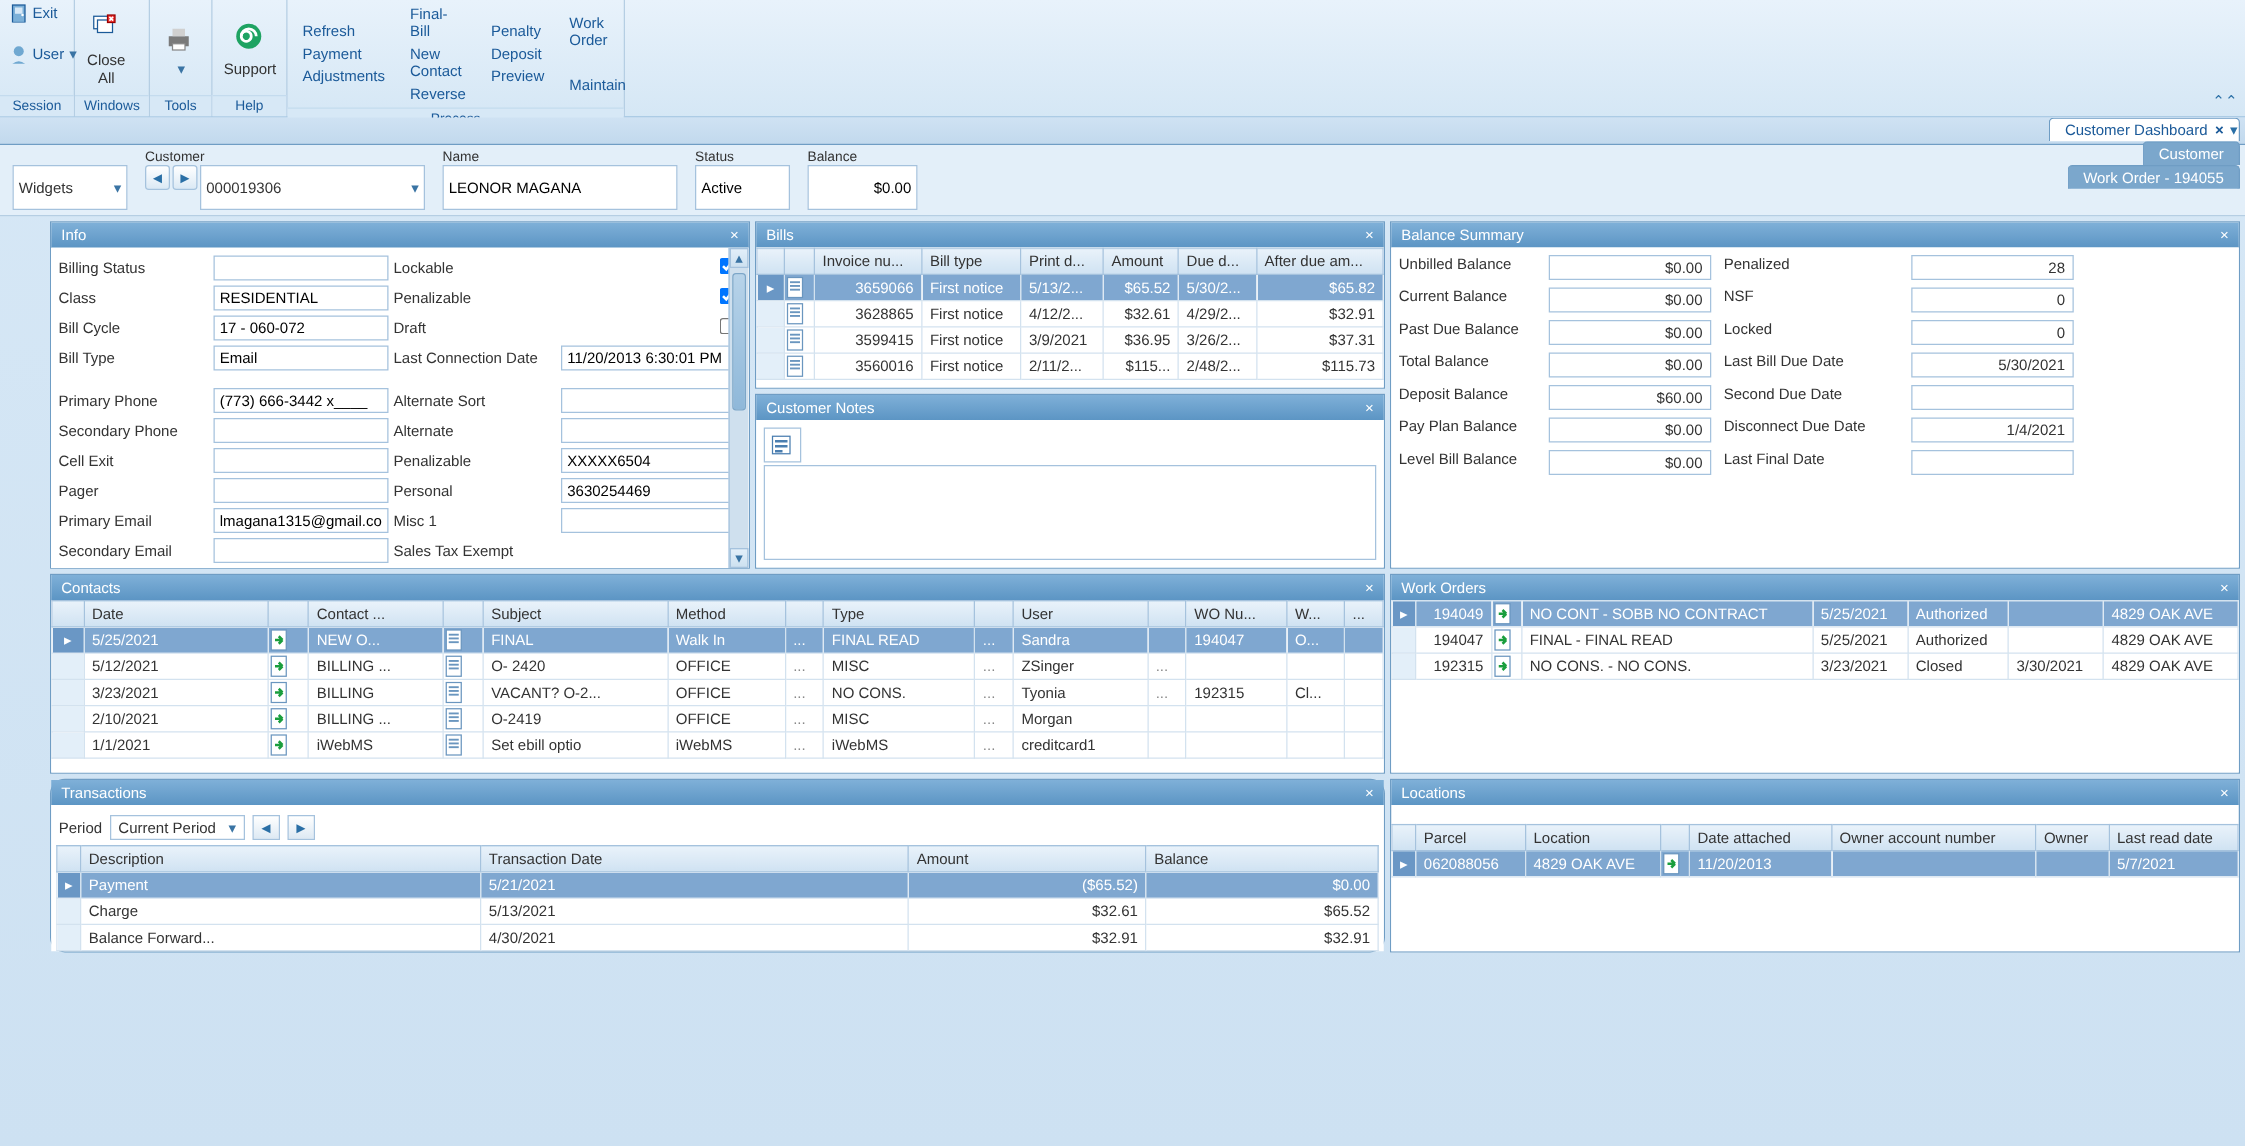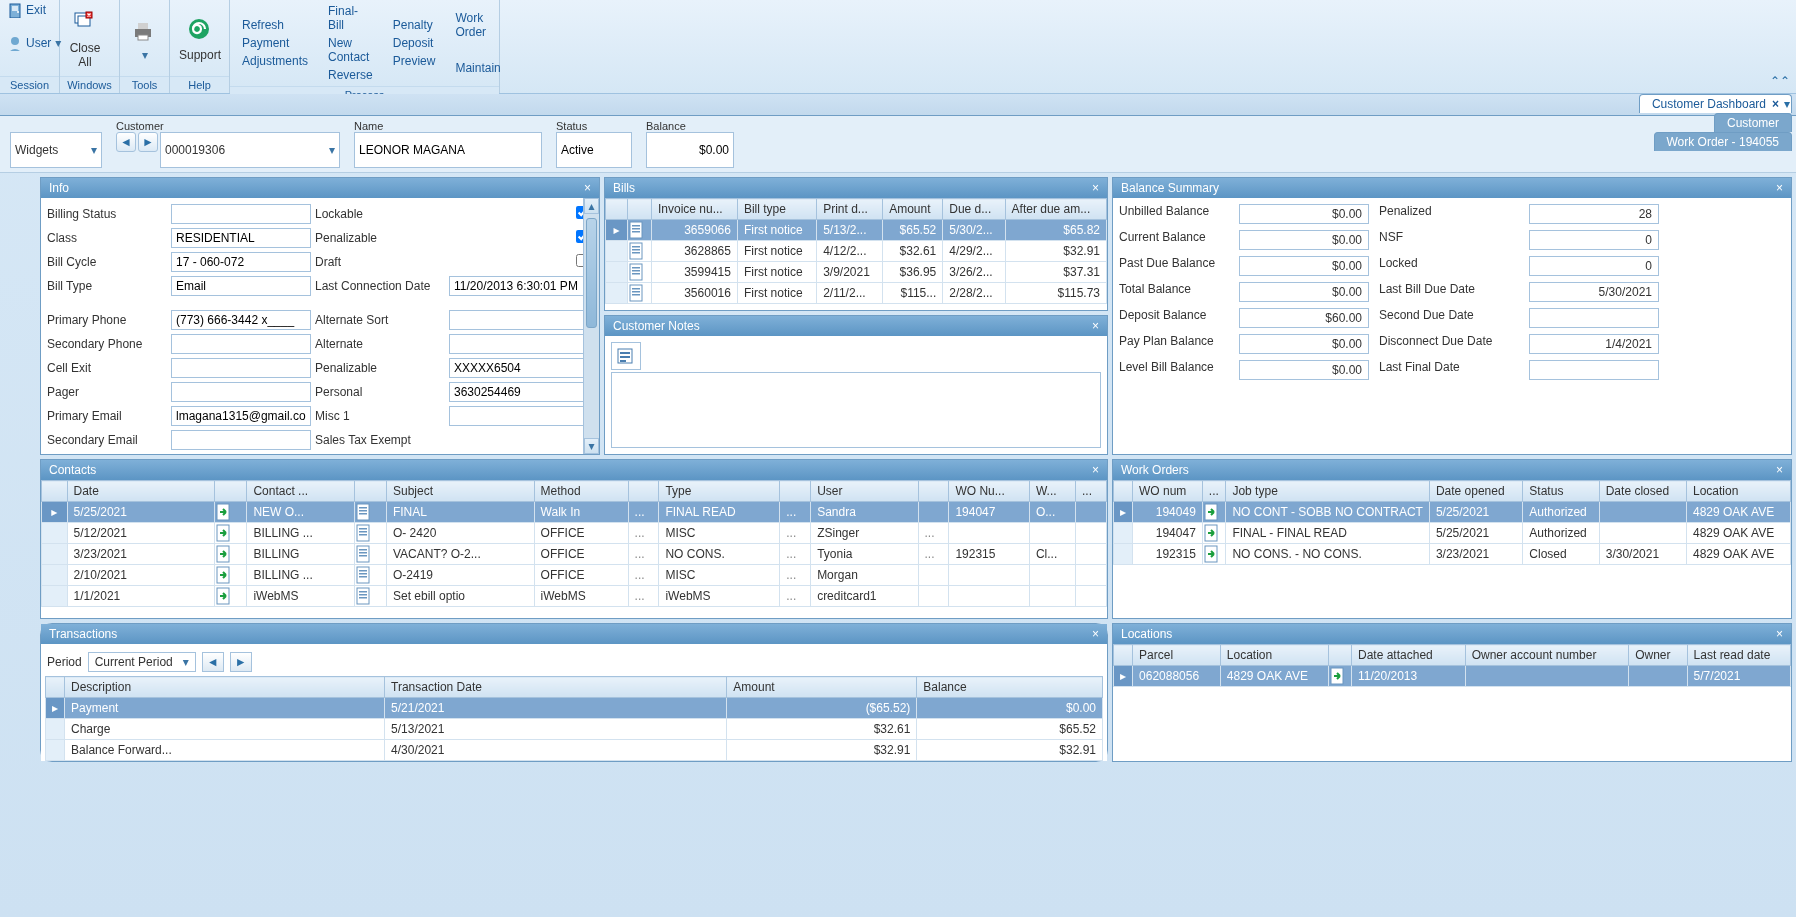--- a/index.html
+++ b/index.html
@@ -47,21 +47,21 @@
 
 #panel-info { grid-column: 1; grid-row: 1; }
 #panel-bills { grid-column: 2; grid-row: 1; display:flex; flex-direction:column; gap:4px; border:none; background:transparent;}
 #panel-bills > .panel { flex:0 0 auto; }
 #panel-bills .subpanel-bills { height: 134px; }
 #panel-bills .subpanel-notes { height: 140px; }
 #panel-balance { grid-column: 3; grid-row: 1; }
 #panel-contacts { grid-column: 1 / span 2; grid-row: 2; }
 #panel-workorders { grid-column: 3; grid-row: 2; }
 #panel-transactions { grid-column: 1 / span 2; grid-row: 3; border-radius: 12px; }
-#panel-locations { grid-column: 3; grid-row: 3; }
+#panel-locations { grid-column: 3; grid-row: 3; gap: 15px; }
 
 
 .info-grid { display: grid; grid-template-columns: 120px 140px 130px 140px; row-gap: 4px; column-gap: 4px; align-items:center;}
 .info-grid label { color: #333; }
 .info-grid input[type=text] { border:1px solid #a5c2dd; padding:2px 4px; height:20px; width:100%; }
 .info-grid .chk { text-align:right; }
 .info-scroll { position:absolute; right:0; top:0; bottom:0; width:16px; background:#cfe0ee; border-left:1px solid #a5c2dd;}
 .info-scroll .thumb { position:absolute; left:2px; right:2px; top:20px; height:110px; background:linear-gradient(#b7d3e9,#8fb8d9); border:1px solid #7ca6c8; border-radius:3px;}
 .info-scroll .arrow { position:absolute; left:0; right:0; height:16px; display:flex; align-items:center; justify-content:center; background:linear-gradient(#e3eff9,#cde1f0); border:1px solid #a5c2dd; color:#3a74a4;}
 .info-scroll .arrow.up{top:0;} .info-scroll .arrow.dn{bottom:0;}
@@ -407,21 +407,21 @@
                 <td class="rowhdr"></td>
                 <td class="iconcell">
                   <svg class="doc-icon" width="18" height="18">
                     <use href="#ic-doc"></use>
                   </svg>
                 </td>
                 <td class="num">3560016</td>
                 <td>First notice</td>
                 <td>2/11/2...</td>
                 <td class="num">$115...</td>
-                <td>2/28/2...</td>
+                <td>2/48/2...</td>
                 <td class="num">$115.73</td>
               </tr>
             </tbody>
           </table>
       </div>
     </div>
     <div class="panel subpanel-notes">
       <div class="panel-title">
           <span>Customer Notes</span>
           <span class="close-x">×</span>
@@ -632,30 +632,20 @@
   </div>
 
   <div class="panel" id="panel-workorders">
     <div class="panel-title">
         <span>Work Orders</span>
         <span class="close-x">×</span>
       </div>
     <div class="panel-body" style="padding:0;">
       <table class="grid" id="workorders-table">
           <tbody>
-            <tr>
-              <th style="width:18px"></th>
-              <th style="width:80px">WO num</th>
-              <th style="width:22px">...</th>
-              <th>Job type</th>
-              <th style="width:110px">Date opened</th>
-              <th style="width:80px">Status</th>
-              <th style="width:100px">Date closed</th>
-              <th style="width:110px">Location</th>
-            </tr>
             <tr class="selected">
               <td class="rowhdr">▸</td>
               <td class="num">194049</td>
               <td class="iconcell">
                 <svg class="doc-icon" width="18" height="18">
                   <use href="#ic-docarrow"></use>
                 </svg>
               </td>
               <td>NO CONT - SOBB NO CONTRACT</td>
               <td>5/25/2021</td>

